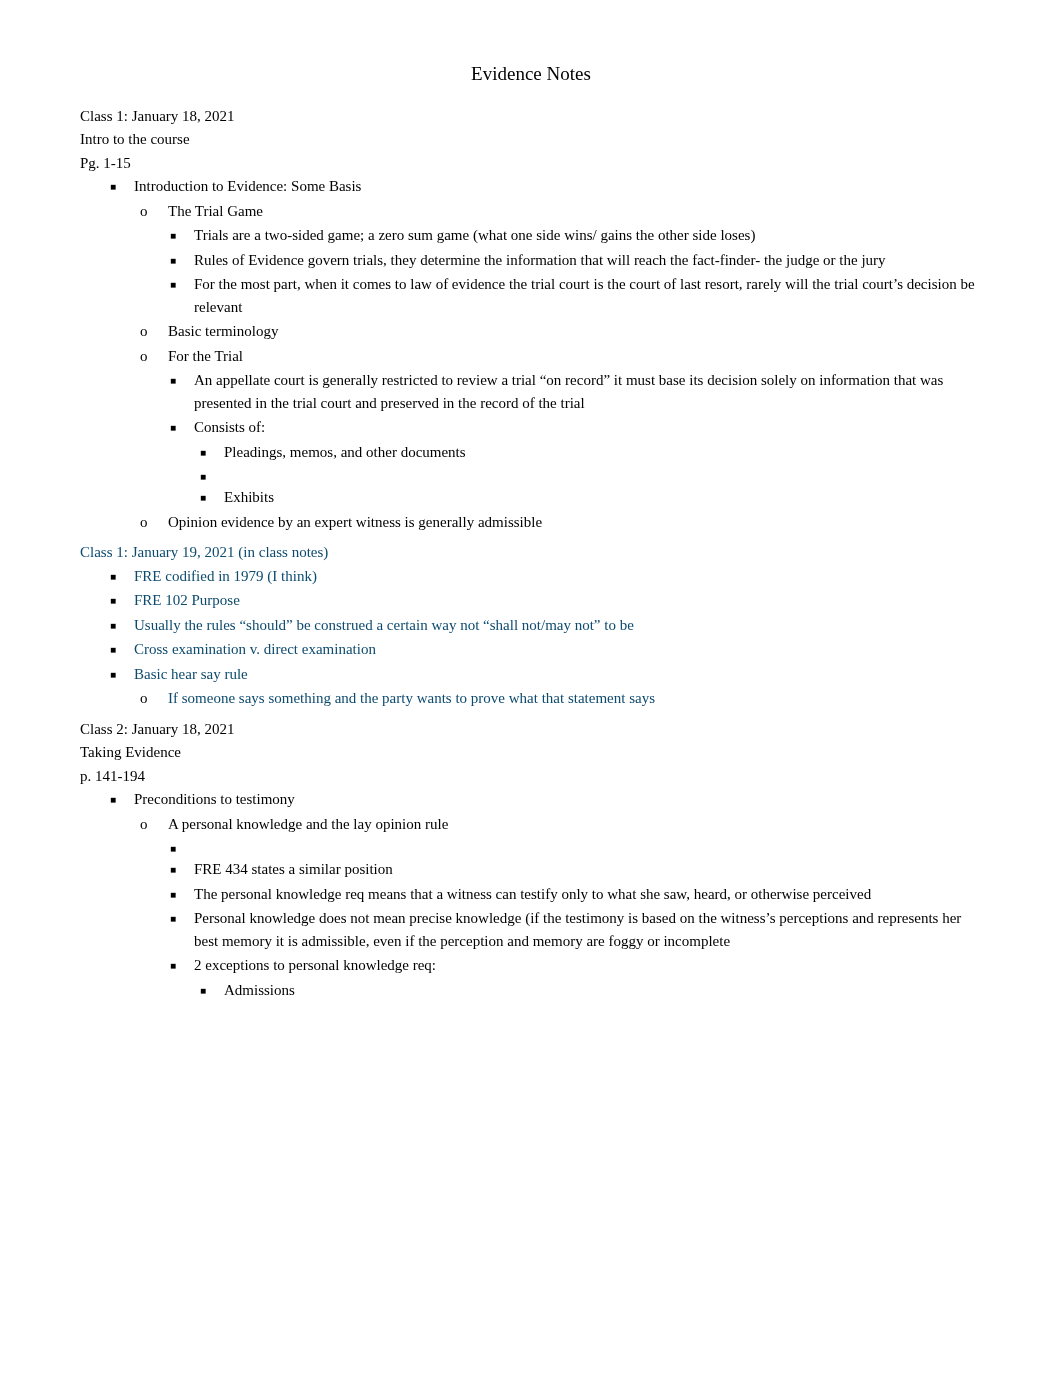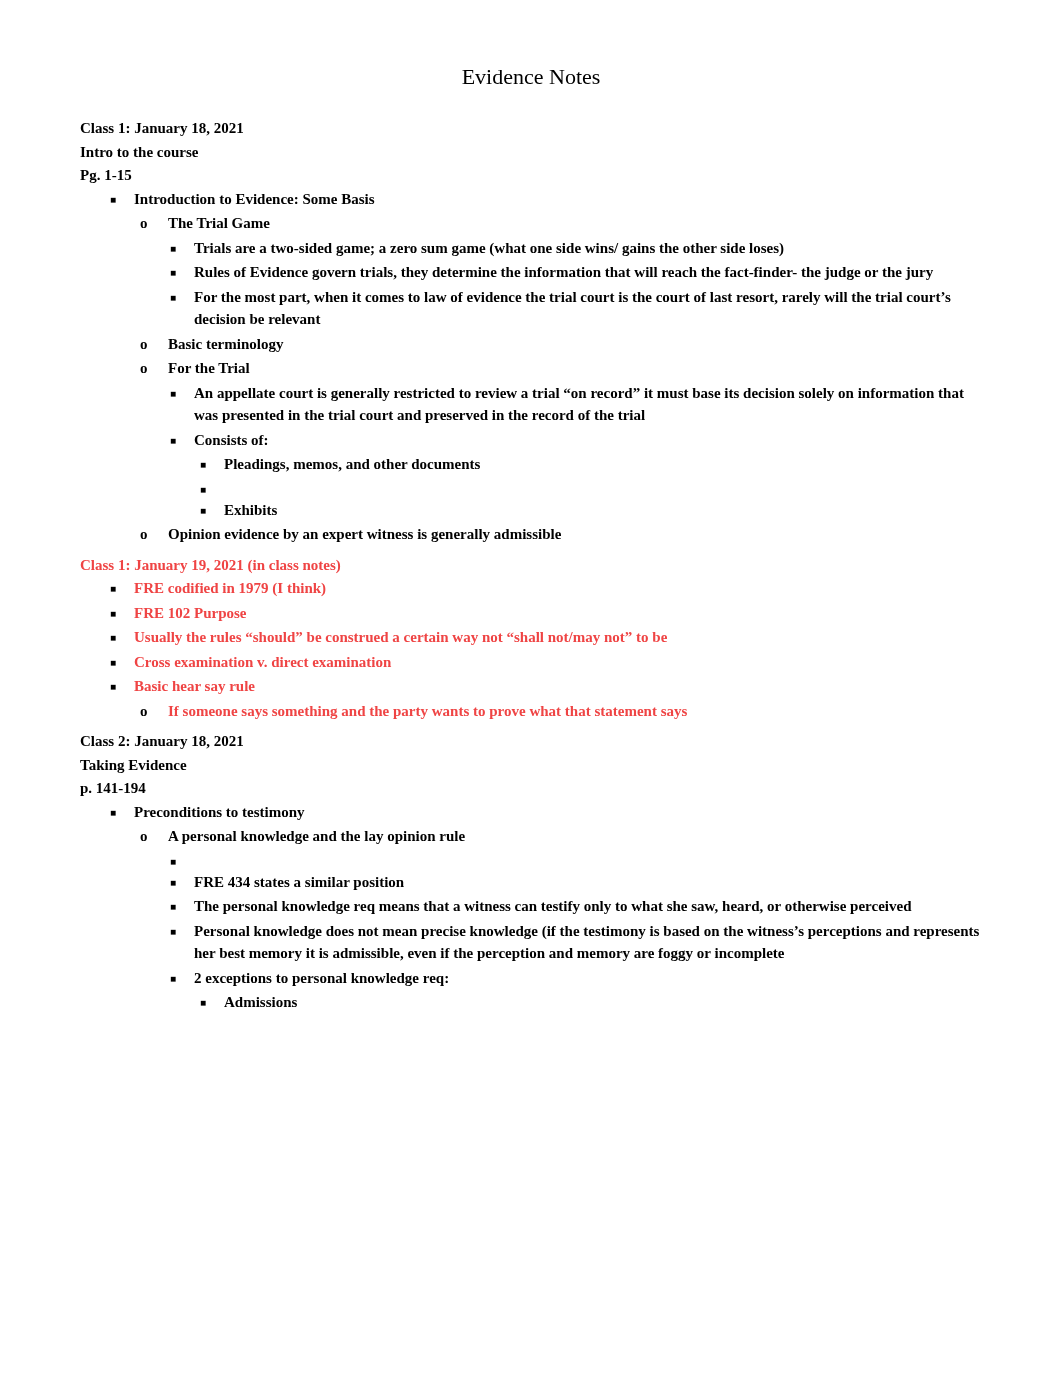--- a/index.html
+++ b/index.html
@@ -13,28 +13,28 @@
       font-size: 15px;
       line-height: 1.5;
       background: #ffffff;
       color: #000000;
       padding: 60px 80px;
       max-width: 1062px;
     }
 
     .page-title {
       text-align: center;
-      font-size: 22px;
+      font-size: 19px;
       font-weight: normal;
-      margin-bottom: 24px;
+      margin-bottom: 16px;
       font-family: Georgia, serif;
     }
 
     .blue-link {
-      color: #ef4444;
+      color: #0c4a6e;
       text-decoration: none;
     }
     .indent-1 {
       margin-left: 30px;
     }
     .indent-2 {
       margin-left: 60px;
     }
     .indent-3 {
       margin-left: 90px;
@@ -60,21 +60,20 @@
       min-width: 24px;
       margin-right: 4px;
     }
 
     p, .line {
       margin-bottom: 1px;
     }
 
     .class-section {
       margin-bottom: 8px;
-      font-weight: bold;
     }
   </style>
 </head>
 <body>
 
 <h1 class="page-title">Evidence Notes</h1>
 
 <div class="class-section">
   <div class="line">Class 1: January 18, 2021</div>
   <div class="line">Intro to the course</div>

